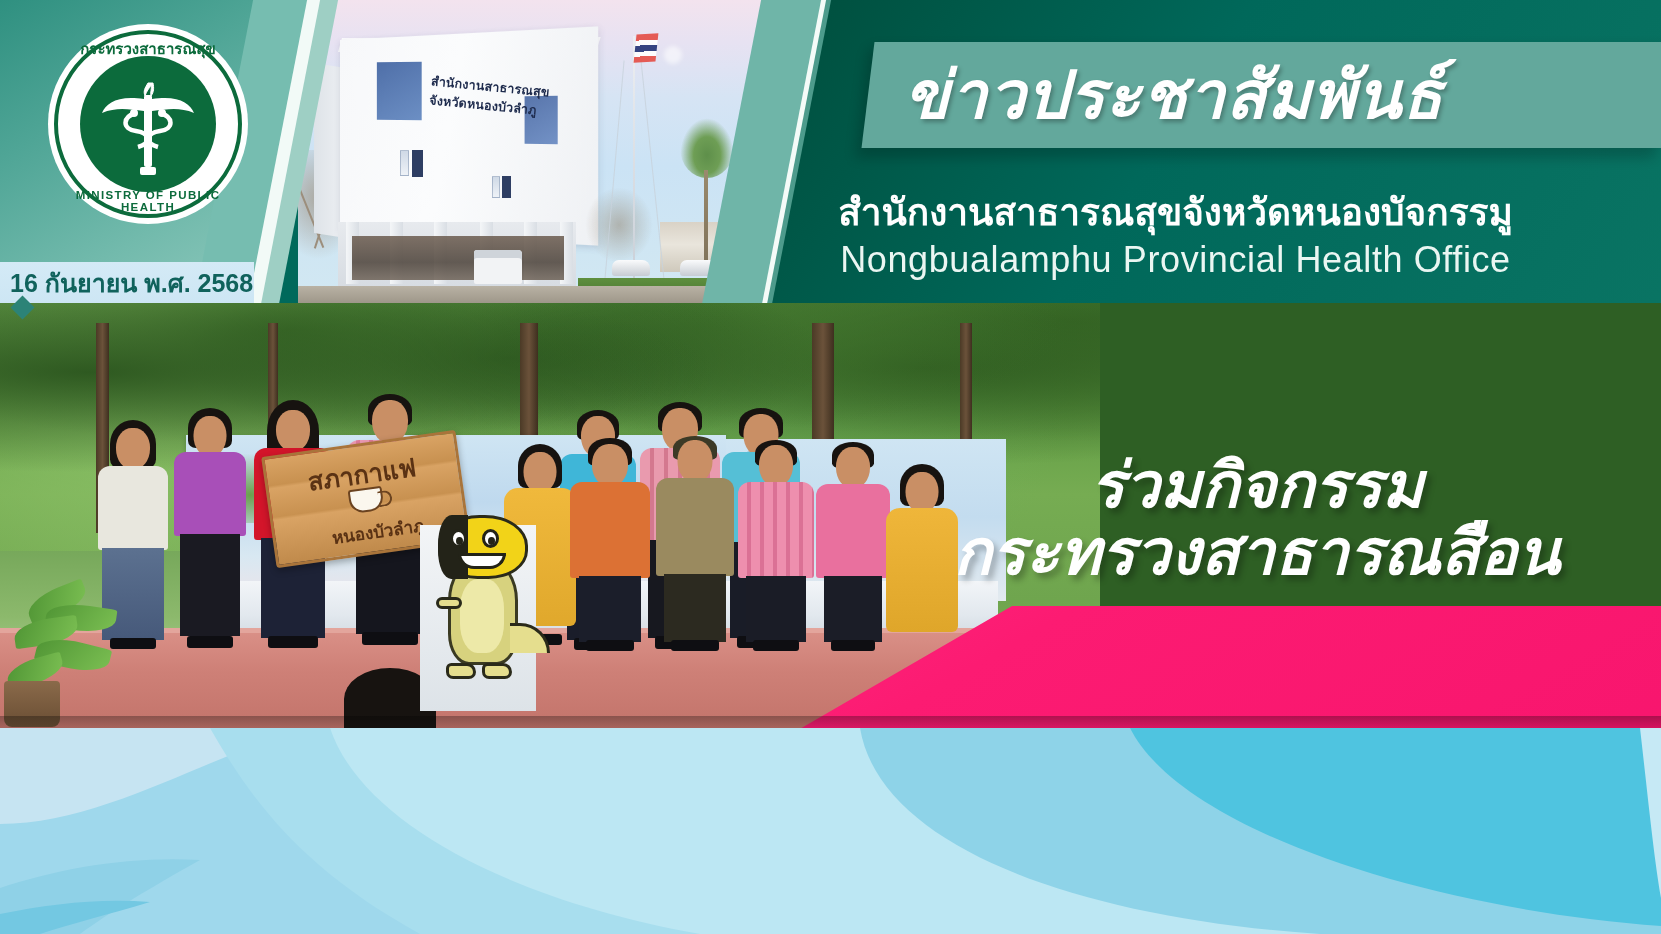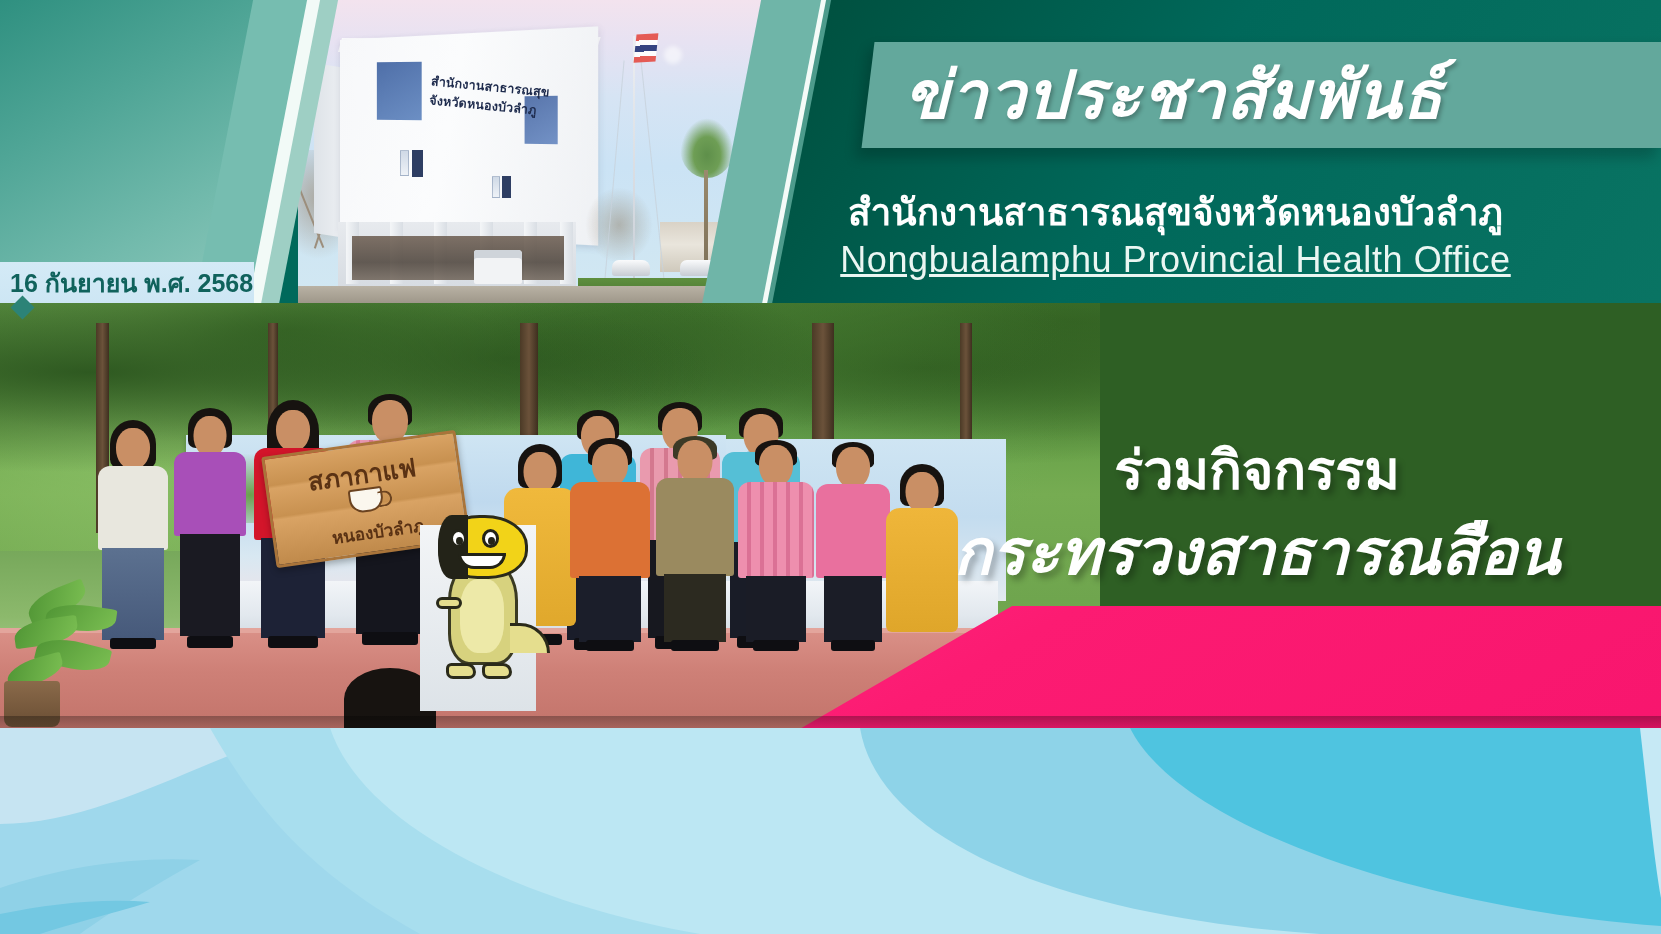--- a/index.html
+++ b/index.html
@@ -275,21 +275,20 @@
     white-space: nowrap;
   }
   .hdr-sub-en {
     position: absolute; left: 0; top: 239px; width: 1661px;
     text-align: center;
     padding-left: 690px;
     color: #EAF6F2;
     font-size: 36px; font-weight: 400;
     letter-spacing: .6px;
     white-space: nowrap;
-    text-decoration: underline;
   }
 
   
   .logo {
     position: absolute; left: 48px; top: 24px;
     width: 200px; height: 200px;
     border-radius: 50%;
     background: #ffffff;
     box-shadow: 0 0 0 0 rgba(0,0,0,0);
   }
@@ -573,22 +572,22 @@
     white-space: nowrap;
   }
   .hl1 {
     top: 342px;
     font-size: 78px; font-weight: 700; font-style: italic;
     color: #FFE81A;
     text-shadow: 4px 5px 6px rgba(0,0,0,.30);
     letter-spacing: .5px;
   }
   .hl2 {
-    top: 443px;
-    font-size: 54px; font-weight: 700; 
+    top: 454px;
+    font-size: 63px; font-weight: 700; font-style: italic;
     color: #FFFFFF;
     text-shadow: 4px 5px 6px rgba(0,0,0,.28);
   }
   .hl3 {
     top: 521px;
     font-size: 63px; font-weight: 700; font-style: italic;
     color: #FFFFFF;
     text-shadow: 4px 5px 6px rgba(0,0,0,.28);
   }
   .hl4 {
@@ -665,23 +664,42 @@
     <div class="hdr-mid-stripe1"></div>
     <div class="hdr-mid-stripe2"></div>
     <div class="hdr-mid-stripe3"></div>
     <div class="hdr-right"></div>
 
     <div class="banner-shadow"></div>
     <div class="banner">
       <span class="banner-text">ข่าวประชาสัมพันธ์</span>
     </div>
 
-    <div class="hdr-sub-th">สำนักงานสาธารณสุขจังหวัดหนองบัวลำภู</div>
+    <div class="hdr-sub-th">สำนักงานสาธารณสุขจังหวัดหนองบัจกรรมู</div>
     <div class="hdr-sub-en">Nongbualamphu Provincial Health Office</div>
 
+    <div class="logo">
+      <div class="logo-ring"></div>
+      <div class="logo-inner"></div>
+      <div class="logo-txt-top">กระทรวงสาธารณสุข</div>
+      <div class="logo-txt-bot">MINISTRY OF PUBLIC HEALTH</div>
+      <svg class="caduceus" width="100" height="110" viewBox="0 0 100 110">
+        <g fill="#ffffff" stroke="#ffffff">
+          <path d="M50 14c-3 5-5 8-3 13 2-6 4-7 6-11 1 5-1 7 0 11 3-4 3-8 2-13z" stroke-width="1"></path>
+          <rect x="46" y="26" width="8" height="72" rx="2" stroke="none"></rect>
+          <path d="M46 30 C20 26 8 34 4 44 C18 38 30 40 46 42 Z" stroke="none"></path>
+          <path d="M54 30 C80 26 92 34 96 44 C82 38 70 40 54 42 Z" stroke="none"></path>
+          <path d="M38 44 C24 48 24 60 38 62 C52 64 54 74 40 78" fill="none" stroke-width="4.5"></path>
+          <path d="M62 44 C76 48 76 60 62 62 C48 64 46 74 60 78" fill="none" stroke-width="4.5"></path>
+          <circle cx="36" cy="44" r="4" stroke="none"></circle>
+          <circle cx="64" cy="44" r="4" stroke="none"></circle>
+          <rect x="42" y="98" width="16" height="8" rx="2" stroke="none"></rect>
+        </g>
+      </svg>
+    </div>
 
     <div class="datebar">
       <span>16 กันยายน พ.ศ. 2568</span>
     </div>
   </div>
 
   <div class="date-diamond"></div>
 
   <div class="band">
     <div class="ev-sky"></div>

